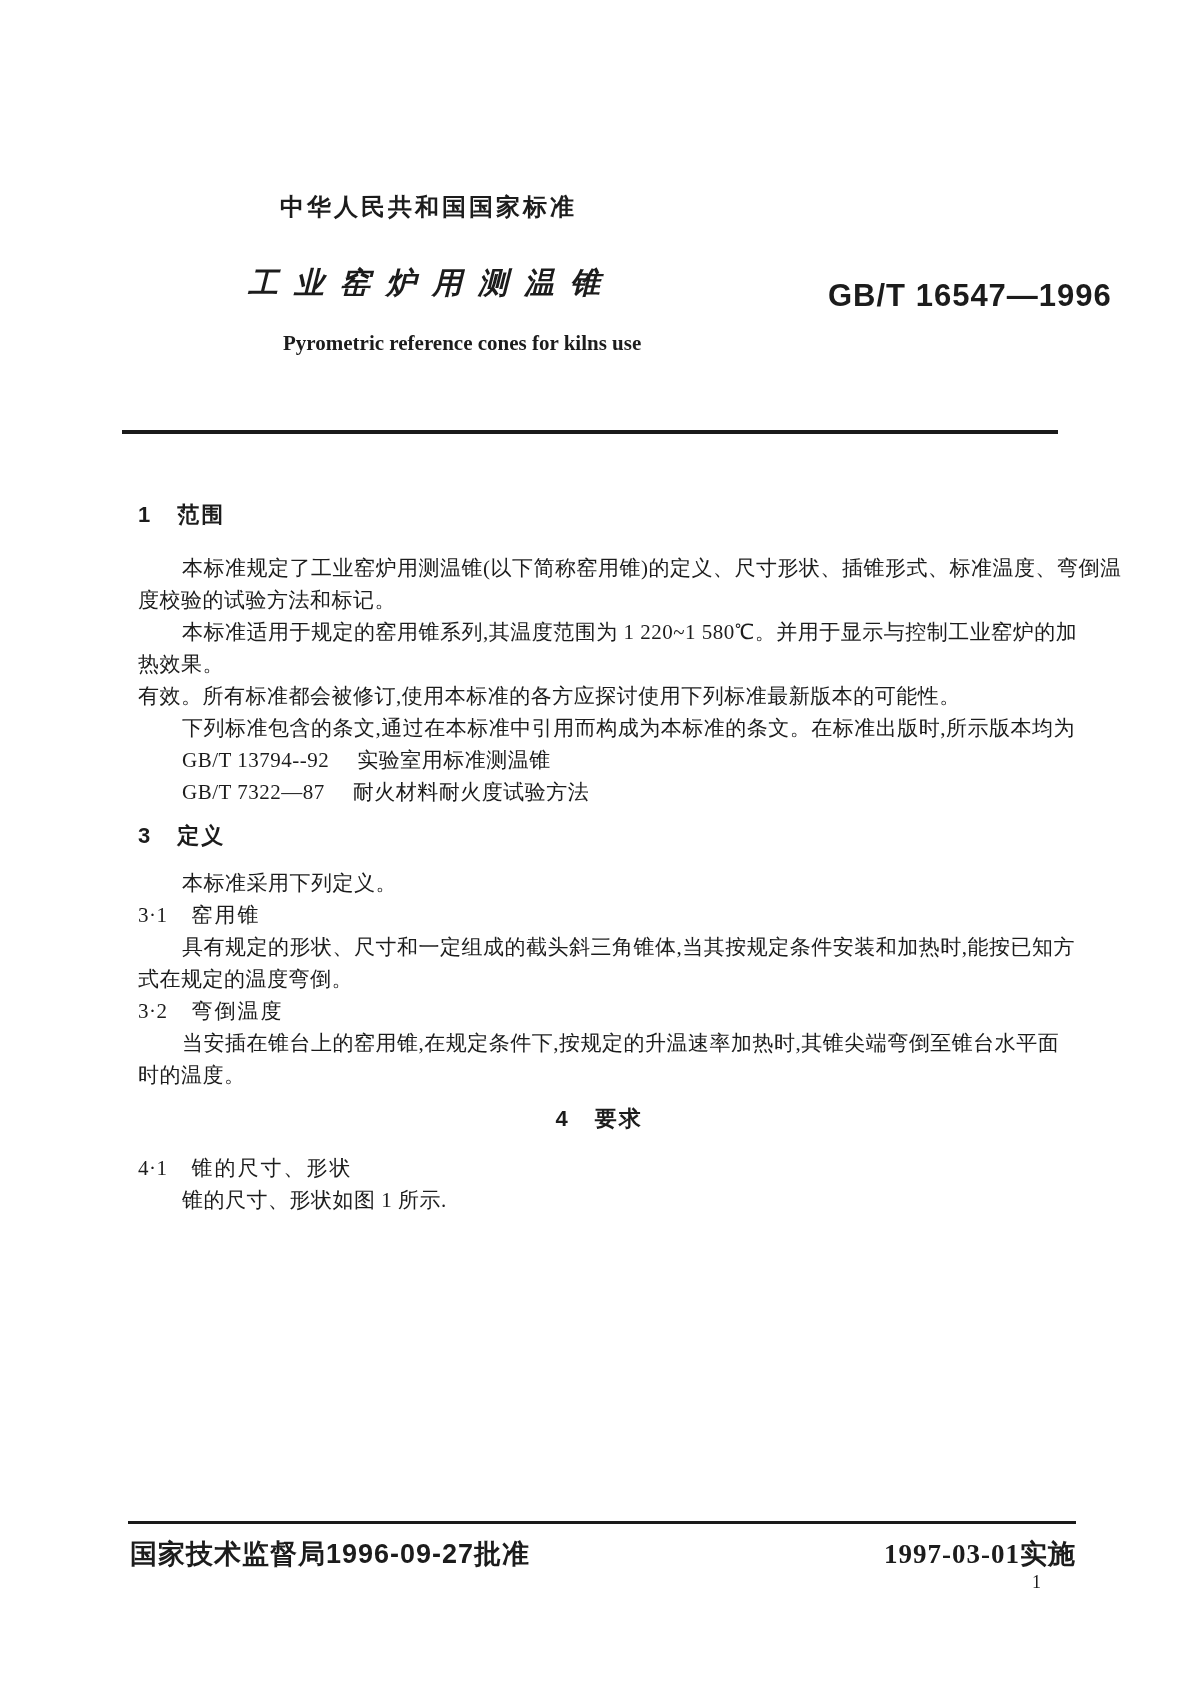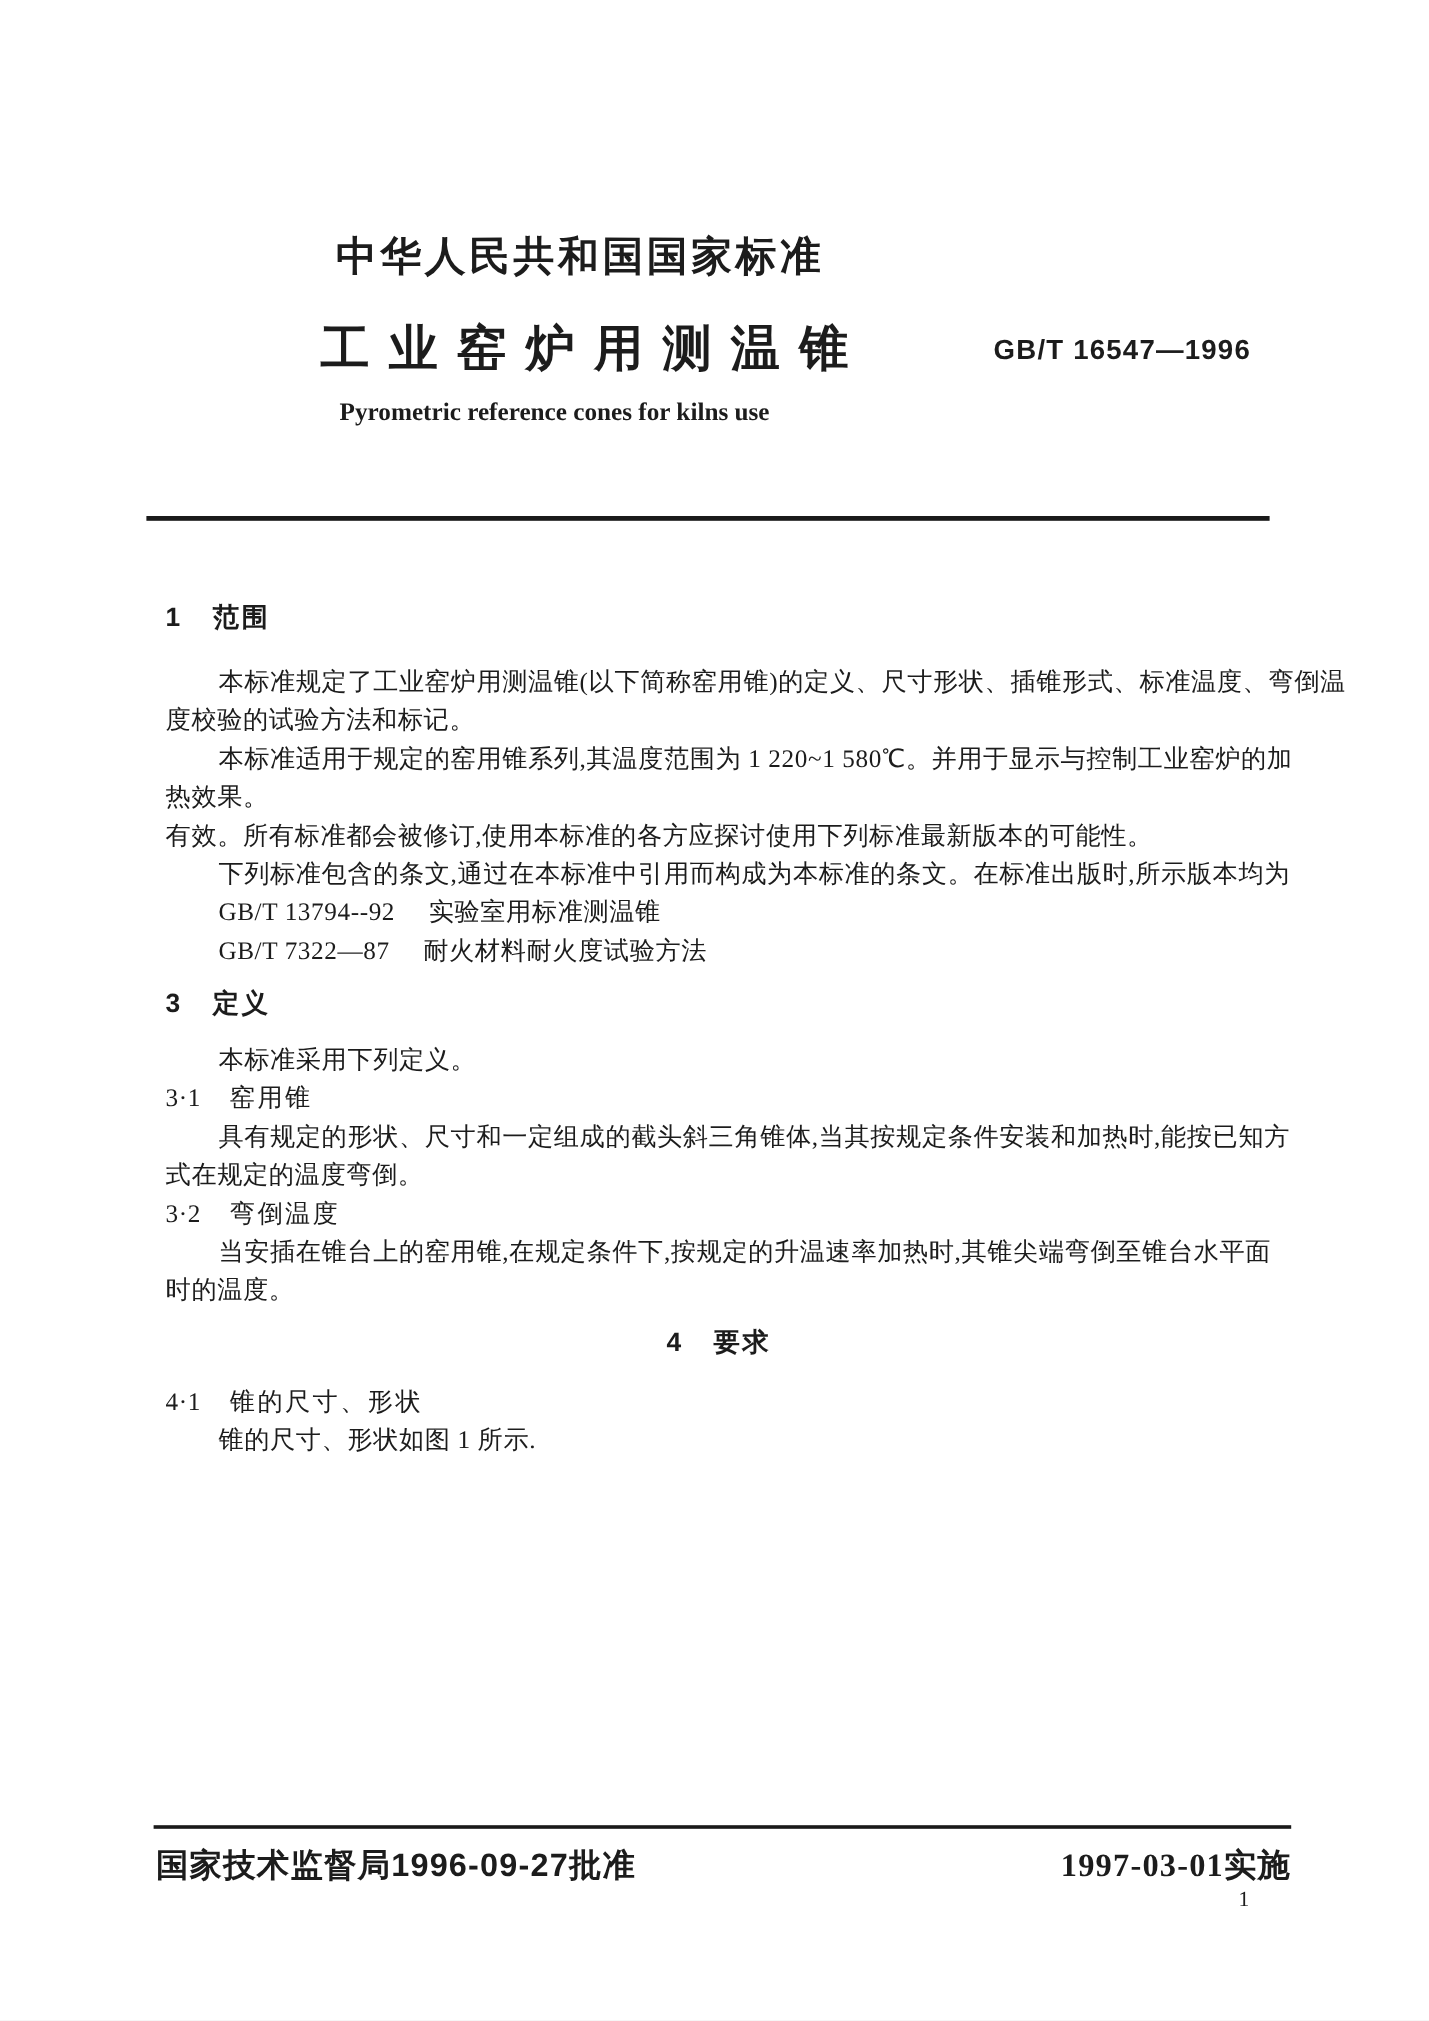--- a/index.html
+++ b/index.html
@@ -10,34 +10,35 @@
     margin:0 auto;
     background:#ffffff;
     color:#1c1c1c;
     font-family:"Liberation Serif", serif;
     overflow:hidden;
   }
   
   .std-type {
     position:absolute; left:280px; top:191px;
     font-family:"Liberation Sans", sans-serif;
-    font-weight:bold; font-size:34px; letter-spacing:3px;
+    font-weight:bold; font-size:24px; letter-spacing:3px;
     white-space:nowrap;
     text-align:center;
   }
   .title-cn {
-    position:absolute; left:267px; top:263px;
+    position:absolute; left:248px; top:263px;
     font-family:"Liberation Sans", sans-serif;
-    font-weight:bold; font-size:41px; letter-spacing:16px;
+    font-weight:bold; font-size:30px; letter-spacing:16px;
     white-space:nowrap;
+    font-style:italic;
   }
   .std-code {
     position:absolute; left:828px; top:278px;
     font-family:"Liberation Sans", sans-serif;
-    font-weight:bold; font-size:23px; letter-spacing:1px;
+    font-weight:bold; font-size:31px; letter-spacing:1px;
     white-space:nowrap;
   }
   .title-en {
     position:absolute; left:283px; top:331px;
     font-family:"Liberation Serif", serif;
     font-weight:bold; font-size:21px;
     white-space:nowrap;
   }
   .header-rule {
     position:absolute; left:122px; top:430px;

